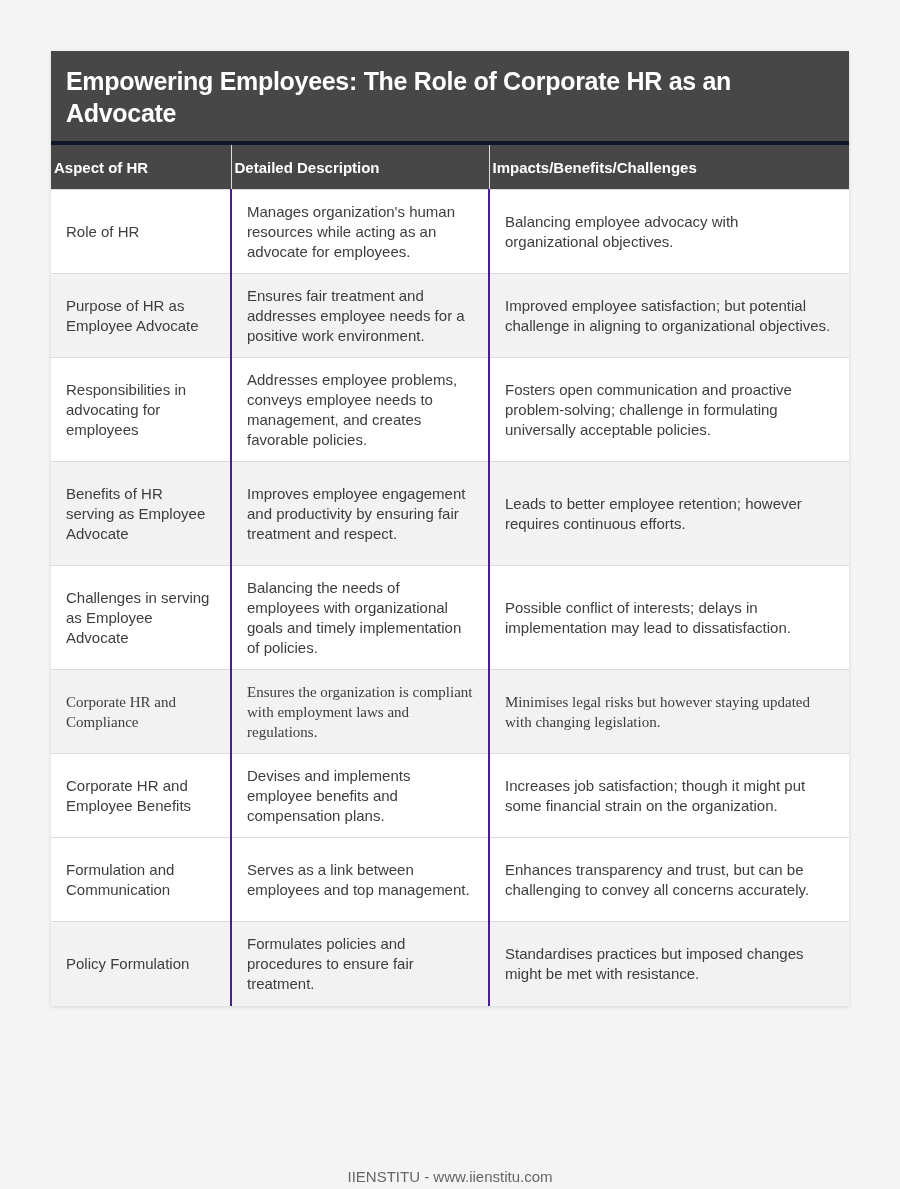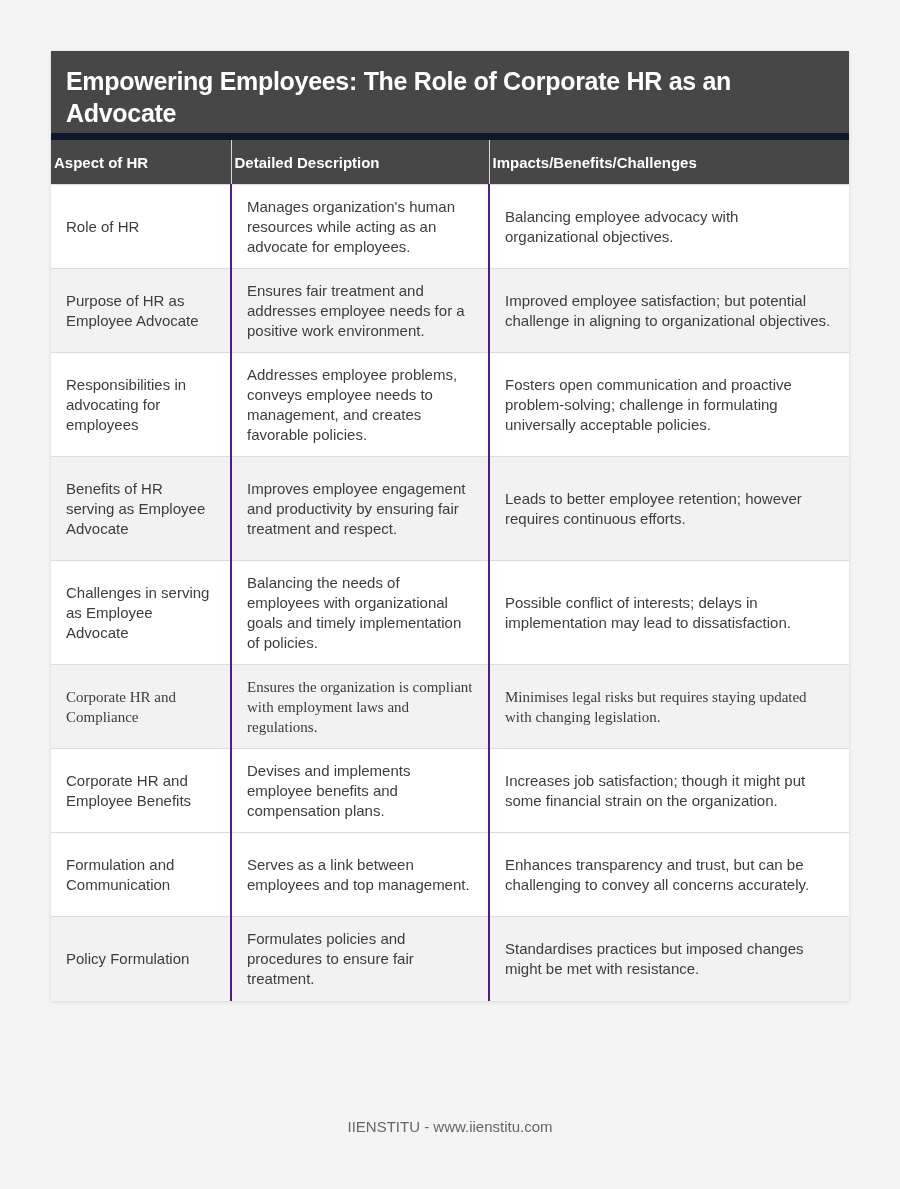--- a/index.html
+++ b/index.html
@@ -11,42 +11,42 @@
       position: relative;
     }
     .card {
       position: absolute; left: 51px; top: 51px; width: 798px;
       background: #ffffff;
       box-shadow: 0 1px 4px rgba(0,0,0,0.12);
     }
     .title {
       background: #474747; color: #ffffff;
       font-weight: bold; font-size: 25px; line-height: 32px;
-      padding: 14px 15px 4px 15px;
+      padding: 14px 15px 12px 15px;
       height: 64px;
-      border-bottom: 7px solid #0f172a;
+      border-bottom: 4px solid #0f172a;
       letter-spacing: -0.3px;
     }
     table { border-collapse: collapse; width: 798px; table-layout: fixed; }
     th {
       background: #474747; color: #ffffff; font-weight: bold;
       font-size: 15px; text-align: left; padding: 0 3px;
       height: 44px; border-right: 1px solid #dcdcdc;
     }
     th:last-child, td:last-child { border-right: none; }
     td {
       font-size: 15px; line-height: 20px; padding: 0 15px;
       vertical-align: middle; border-right: 2px solid #4c1d95;
       border-top: 1px solid #dcdcdc; color: #3d3d3d;
     }
     tr.odd td { background: #ffffff; }
     tr.even td { background: #f2f2f2; }
     col.c1 { width: 180px; } col.c2 { width: 258px; } col.c3 { width: 360px; }
     .footer {
-      position: absolute; top: 1118px; left: 0; width: 900px;
+      position: absolute; top: 1168px; left: 0; width: 900px;
       text-align: center; font-size: 15px; color: #666666;
     }
   </style>
 </head>
 <body>
 
 <div class="card">
   <div class="title">Empowering Employees: The Role of Corporate HR as an Advocate</div>
   <table>
     <colgroup>
@@ -83,21 +83,21 @@
           <td>Leads to better employee retention; however requires continuous efforts.</td>
         </tr>
         <tr class="odd" style="height: 104px;">
           <td>Challenges in serving as Employee Advocate</td>
           <td>Balancing the needs of employees with organizational goals and timely implementation of policies.</td>
           <td>Possible conflict of interests; delays in implementation may lead to dissatisfaction.</td>
         </tr>
         <tr class="even" style="height: 84px; font-family: Liberation Serif, serif;">
           <td>Corporate HR and Compliance</td>
           <td>Ensures the organization is compliant with employment laws and regulations.</td>
-          <td>Minimises legal risks but requires staying updated with changing legislation.</td>
+          <td>Minimises legal risks but however staying updated with changing legislation.</td>
         </tr>
         <tr class="odd" style="height: 84px;">
           <td>Corporate HR and Employee Benefits</td>
           <td>Devises and implements employee benefits and compensation plans.</td>
           <td>Increases job satisfaction; though it might put some financial strain on the organization.</td>
         </tr>
         <tr class="odd" style="height: 84px;">
           <td>Formulation and Communication</td>
           <td>Serves as a link between employees and top management.</td>
           <td>Enhances transparency and trust, but can be challenging to convey all concerns accurately.</td>

